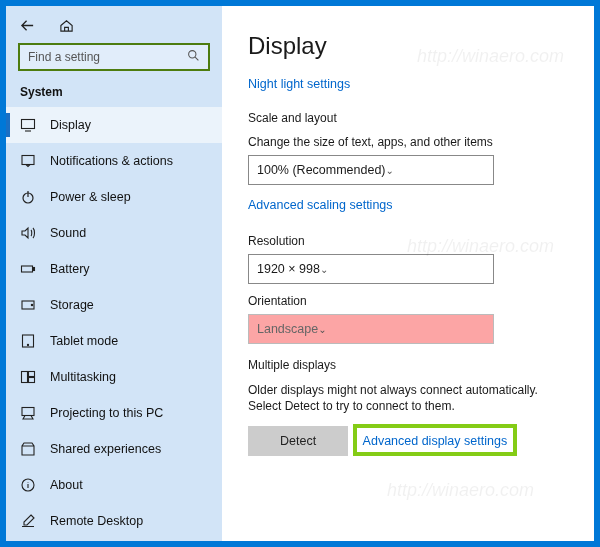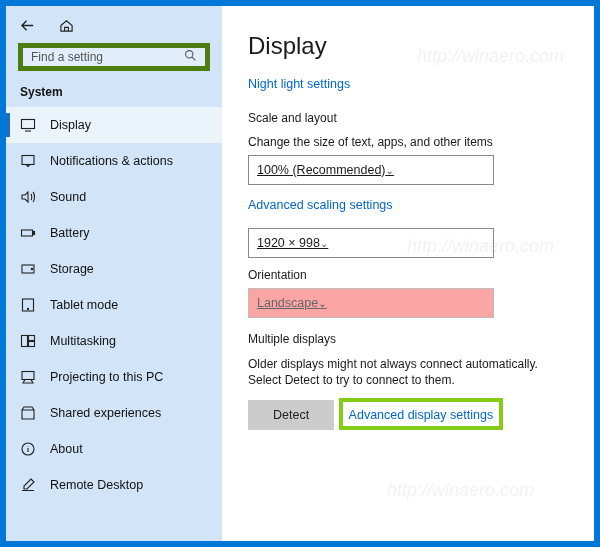--- a/index.html
+++ b/index.html
@@ -9,21 +9,21 @@
     background: #fff; display: flex;
   }
   .sidebar {
     width: 216px; height: 100%; background: #d2e4f7; flex-shrink: 0;
     position: relative;
   }
   .top-icons { display: flex; gap: 24px; padding: 12px 14px 6px 14px; }
   .top-icons svg { width: 15px; height: 15px; }
   .search-wrap { padding: 0 12px 10px 12px; }
   .search {
-    width: 100%; height: 28px; border: 5px solid #4d7c0f;
+    width: 100%; height: 28px; border: 2px solid #4d7c0f;
     background: rgba(255,255,255,0.35); display: flex; align-items: center;
     padding: 0 8px; font-size: 12px; color: #555; gap: 10px;
   }
   .search span.ph { flex: 1; }
   .section-label { font-size: 12px; font-weight: 600; padding: 4px 14px 8px 14px; color: #111; }
   .nav { overflow-y: auto; height: calc(100% - 100px); }
   .nav-item {
     display: flex; align-items: center; height: 36px; padding: 0 14px;
     font-size: 12.5px; color: #111; position: relative;
   }
@@ -37,27 +37,27 @@
   .content {
     flex: 1; padding: 20px 26px 10px 26px; overflow-y: auto; color: #1a1a1a;
   }
   h1.page-title { font-size: 24px; font-weight: 400; margin: 6px 0 14px 0; }
   .link { color: #0066cc; font-size: 12.5px; display: inline-block; margin-bottom: 16px; text-align: center; }
   h2.section { font-size: 12px; font-weight: 400; margin: 4px 0 10px 0; }
   .field-label { font-size: 12px; margin-bottom: 6px; }
   .combo {
     width: 246px; height: 30px; border: 1px solid #888; background: #fff;
     display: flex; align-items: center; padding: 0 8px; font-size: 12.5px;
-    margin-bottom: 10px; text-decoration: underline;
+    margin-bottom: 10px;
   }
   .combo.disabled { background: #fca5a5; border-color: #bbb; color: #666; }
   .chev { font-size: 10px; color: #555; }
   .desc { font-size: 12px; margin-bottom: 10px; line-height: 1.35; }
   .btn {
-    background: #ccc; border: none; height: 30px; padding: 0 25px;
+    background: #ccc; border: none; height: 30px; padding: 0 32px;
     font-size: 12.5px; color: #222; margin-bottom: 12px;
   }
   .highlight-box {
     border: 4px solid #84cc16; display: inline-block; padding: 3px 6px;
   }
   .wm { position:absolute; color:rgba(0,0,0,0.06); font-size:18px; pointer-events:none; font-style:italic;}
 </style>
 </head>
 <body>
 
@@ -103,20 +103,29 @@
         <span class="nav-icon">
             <svg viewBox="0 0 16 16" fill="none" stroke="#222" stroke-width="1.1">
               <rect x="2" y="2.5" width="12" height="9"></rect>
               <path d="M6 11.5l2 2 2-2"></path>
             </svg>
           </span>
         <span>Notifications &amp; actions</span>
       </div>
       <div class="nav-item">
         <span class="nav-icon">
+            <svg viewBox="0 0 16 16" fill="none" stroke="#222" stroke-width="1.2">
+              <circle cx="8" cy="9" r="5"></circle>
+              <path d="M8 2v6"></path>
+            </svg>
+          </span>
+        <span>Power &amp; sleep</span>
+      </div>
+      <div class="nav-item">
+        <span class="nav-icon">
             <svg viewBox="0 0 16 16" fill="none" stroke="#222" stroke-width="1.1">
               <path d="M2 6v4h3l3 3V3L5 6z M11 5c1 1 1 5 0 6 M13 3c2 2 2 8 0 10"></path>
             </svg>
           </span>
         <span>Sound</span>
       </div>
       <div class="nav-item">
         <span class="nav-icon">
             <svg viewBox="0 0 16 16" fill="none" stroke="#222" stroke-width="1.1">
               <rect x="1.5" y="5" width="11" height="6"></rect>
@@ -197,20 +206,21 @@
     <a class="link">Night light settings</a>
 
     <h2 class="section">Scale and layout</h2>
     <div class="field-label">Change the size of text, apps, and other items</div>
     <div class="combo">
       <span>100% (Recommended)</span>
       <span class="chev">⌄</span>
     </div>
     <a class="link">Advanced scaling settings</a>
 
+    <div class="field-label" style="margin-top:6px">Resolution</div>
     <div class="combo">
       <span>1920 × 998</span>
       <span class="chev">⌄</span>
     </div>
 
     <div class="field-label">Orientation</div>
     <div class="combo disabled">
       <span>Landscape</span>
       <span class="chev">⌄</span>
     </div>

